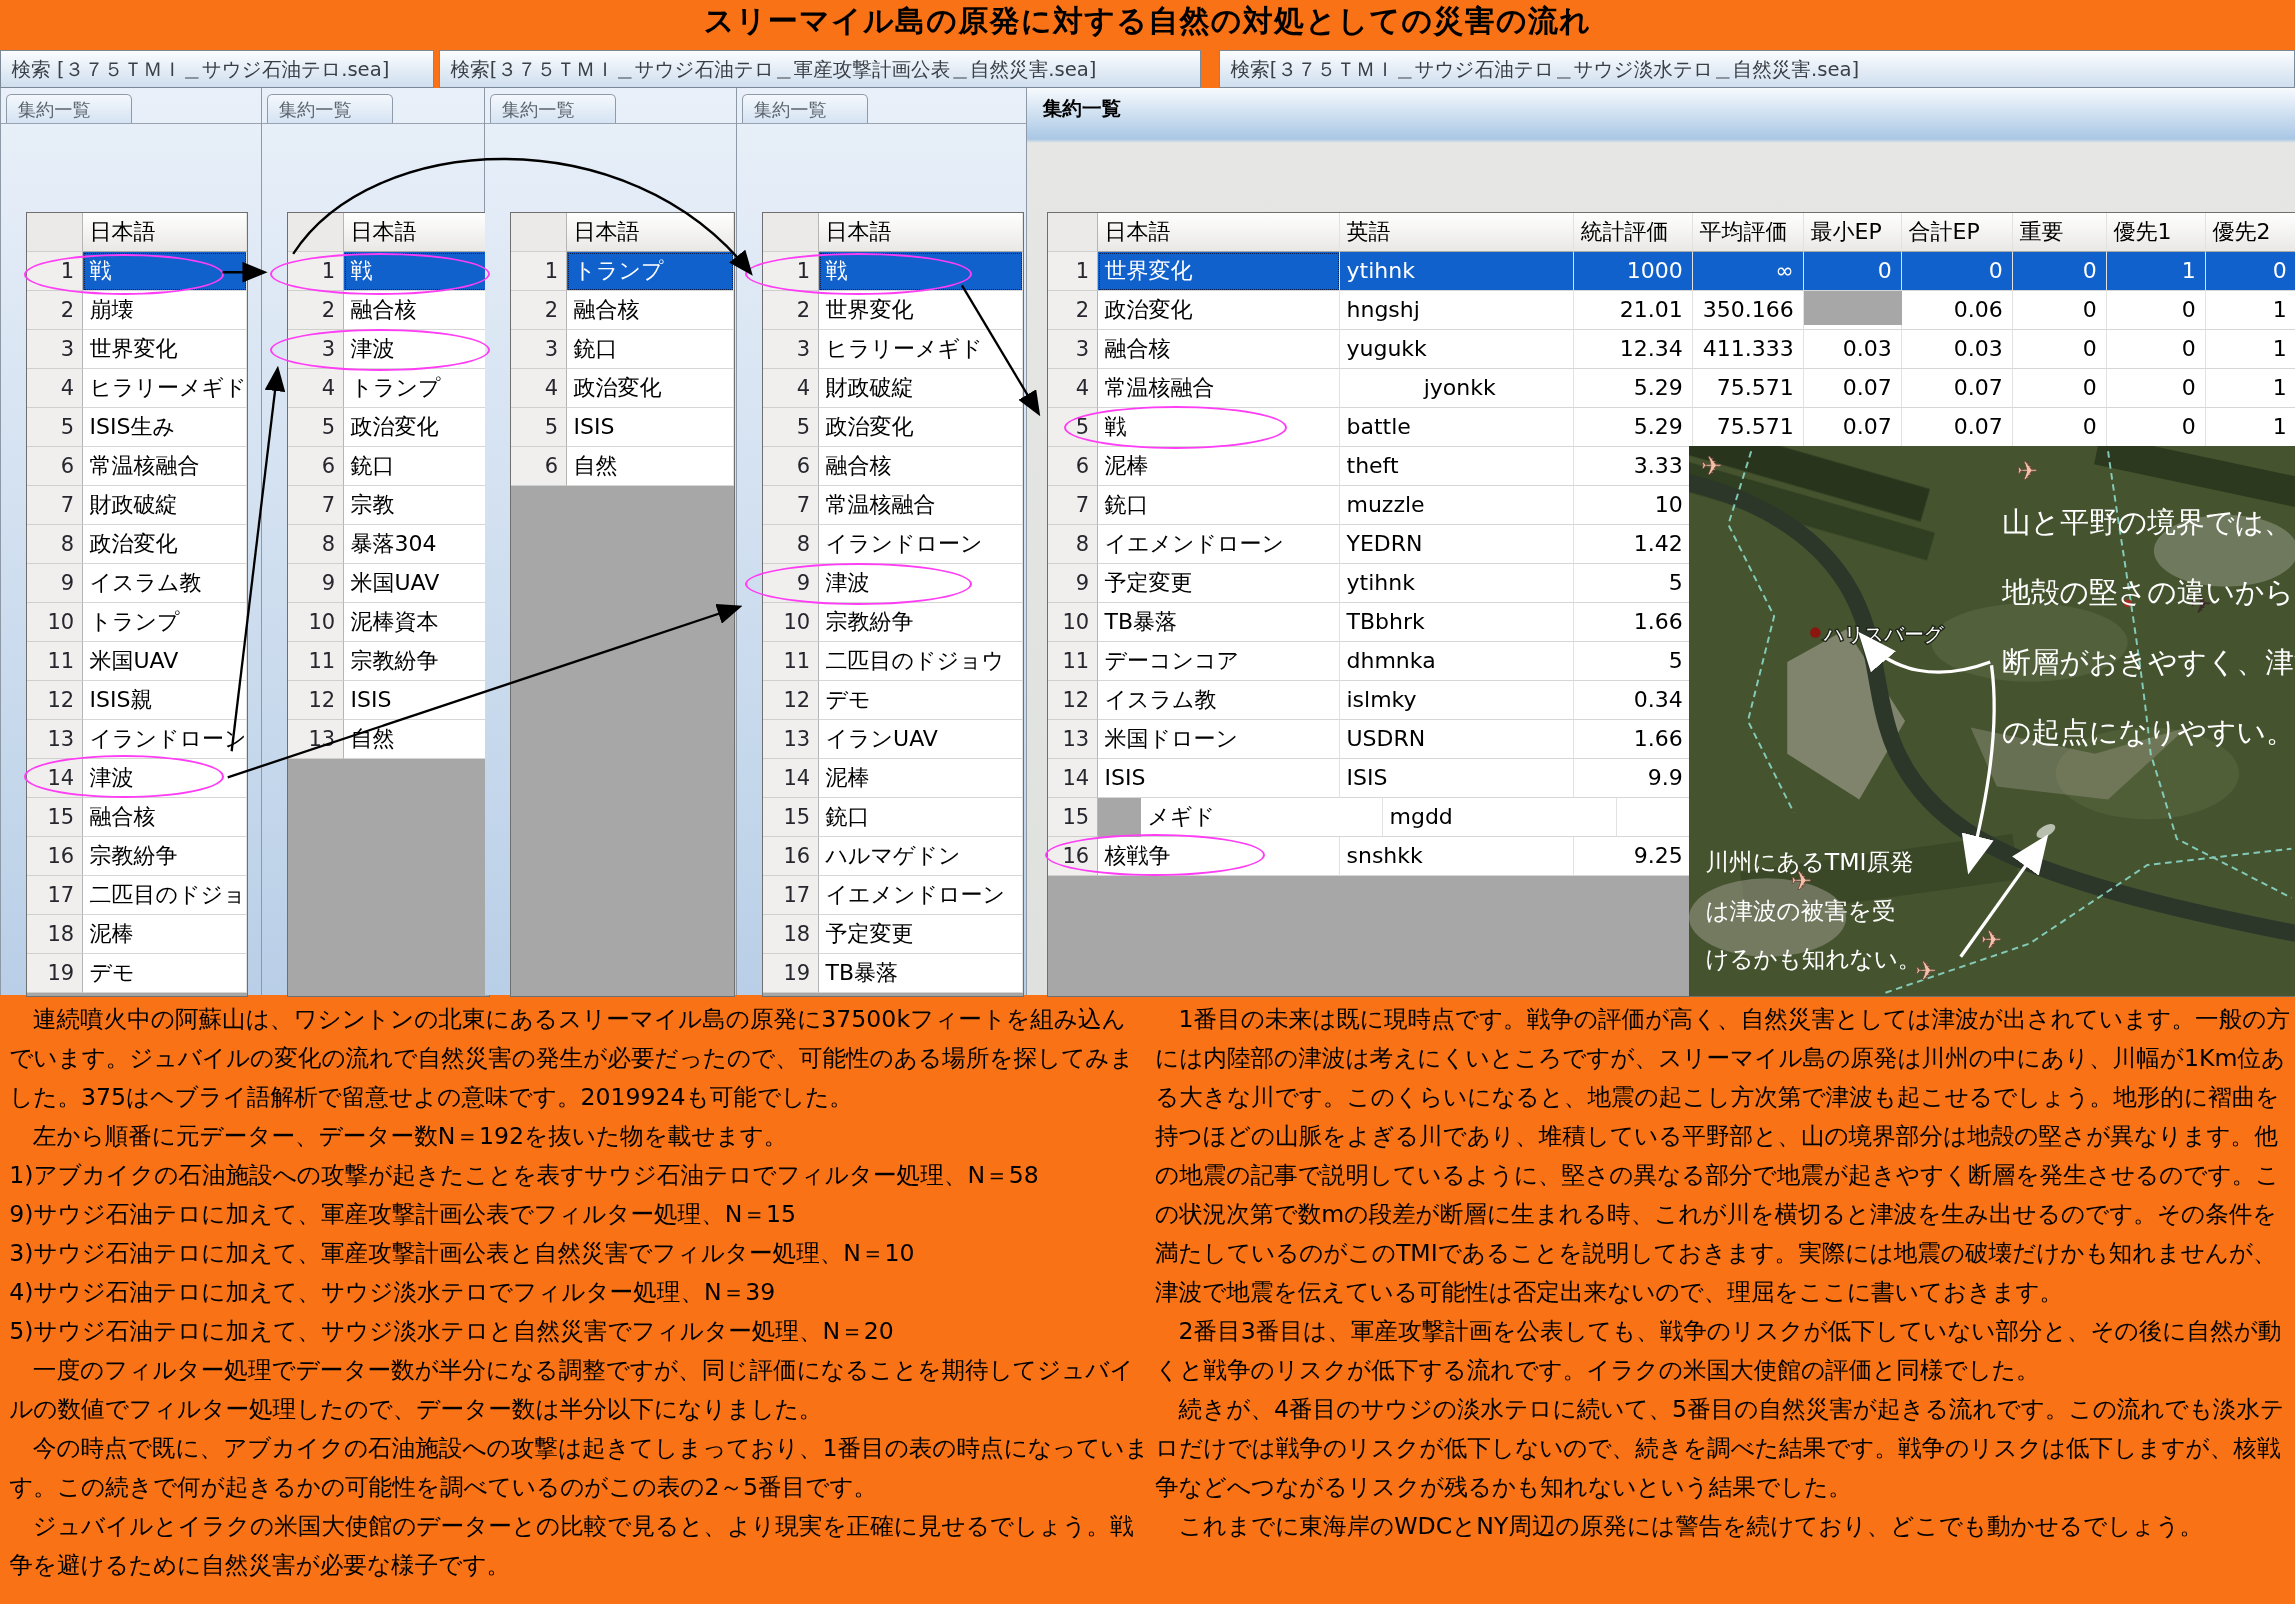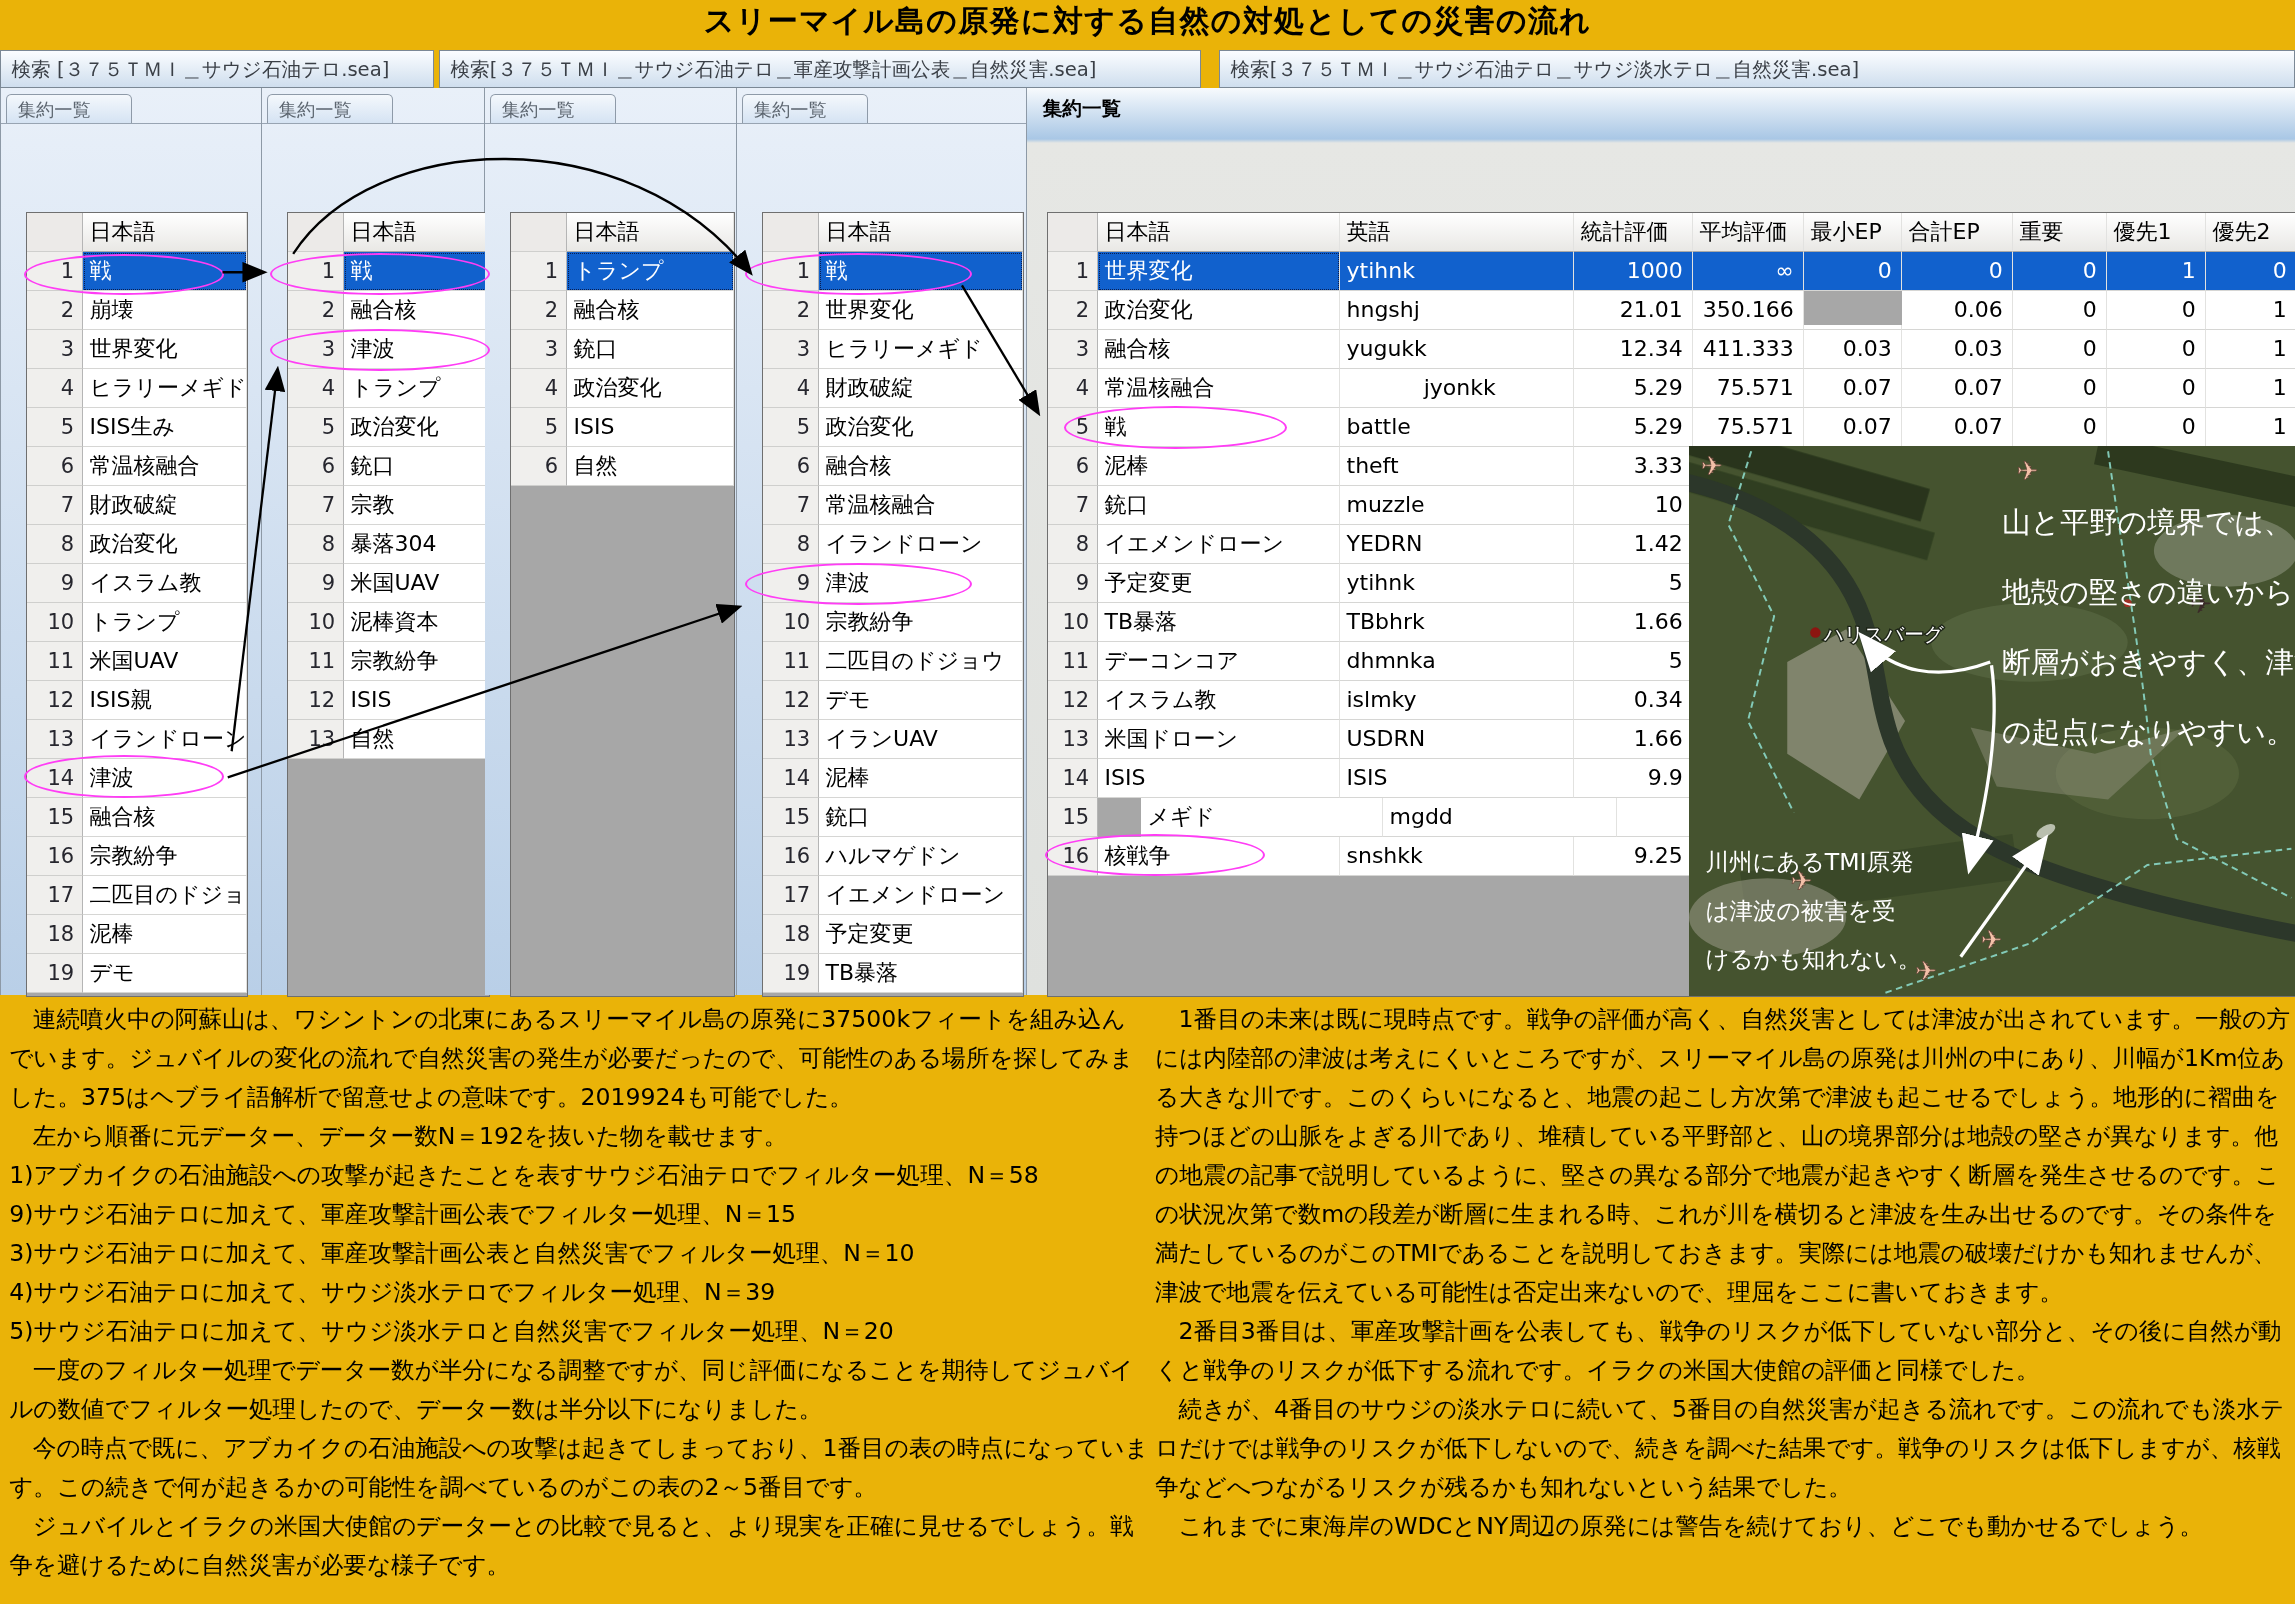--- a/index.html
+++ b/index.html
@@ -1,16 +1,16 @@
 <!DOCTYPE html>
 <html style="font-size:10.5px"><head>
 <meta charset="utf-8">
 <style>
   html,body{margin:0;padding:0;background:#fff;}
-  #stage{position:relative;width:2295px;height:1604px;background:#eab308;overflow:hidden;
+  #stage{position:relative;width:2295px;height:1604px;background:#f97316;overflow:hidden;
          font-family:"DejaVu Sans","Liberation Sans",sans-serif;}
   
   .page-title{position:absolute;top:1.3px;left:0;width:100%;text-align:center;
               font-size:30px;font-weight:bold;color:#000;letter-spacing:1.3px;}
   
   .titlebar{position:absolute;top:50px;height:38px;box-sizing:border-box;
             background:linear-gradient(#fbfdff,#cfdeee);border:0.7px solid #7b8895;
             font-size:19.6px;color:#3a3f46;line-height:37px;padding-left:10.5px;
             white-space:nowrap;overflow:hidden;}
   .tb1{left:0;width:434px;}

